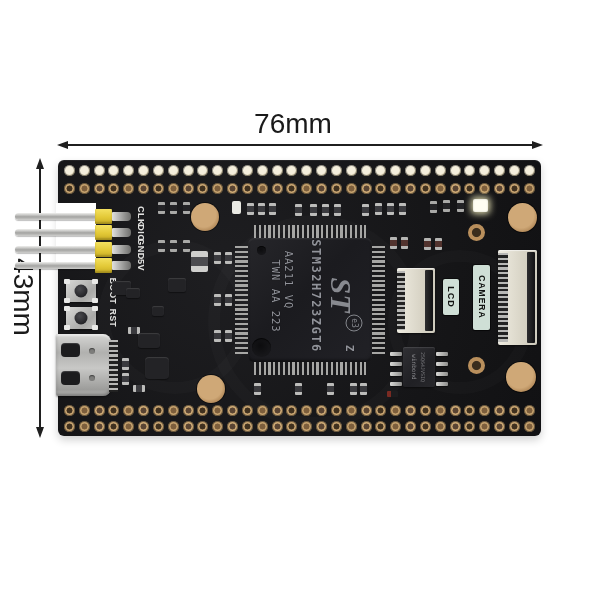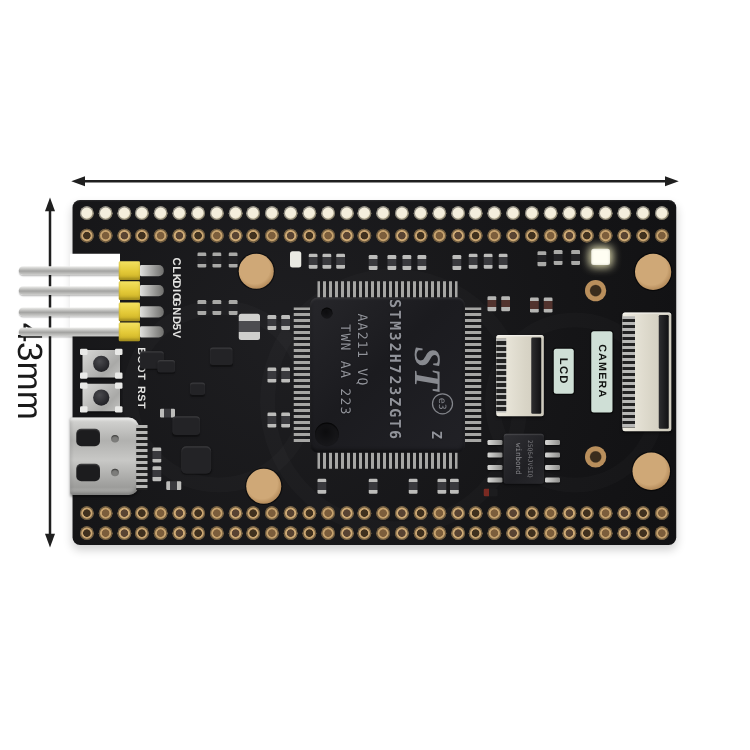--- a/index.html
+++ b/index.html
@@ -103,20 +103,21 @@
   .blk{position:absolute;background:#232326;border-radius:2px;box-shadow:inset 0 1px 1px rgba(255,255,255,.12), 0 1px 1px rgba(0,0,0,.4);}
   .led{position:absolute;border-radius:2px;background:#fffef2;box-shadow:0 0 7px 2px rgba(255,250,200,.85), inset 0 0 2px rgba(0,0,0,.2);}
   .ind{position:absolute;left:133px;top:91px;width:17px;height:21px;border-radius:2px;
        background:linear-gradient(180deg,#cfcfcd 0 6px,#4c4c50 6px 15px,#cfcfcd 15px 21px);}
 </style>
 </head>
 <body>
 
 <div class="stage">
 
+  <div class="dim-label" style="left:293px;top:124px;transform:translate(-50%,-50%);">76mm</div>
   <div class="dim-line-h"></div>
   <div class="ah left"></div>
   <div class="ah right"></div>
 
   <div class="dim-label rot90" style="left:23px;top:297px;">43mm</div>
   <div class="dim-line-v"></div>
   <div class="av up"></div>
   <div class="av down"></div>
 
   <div class="board">

